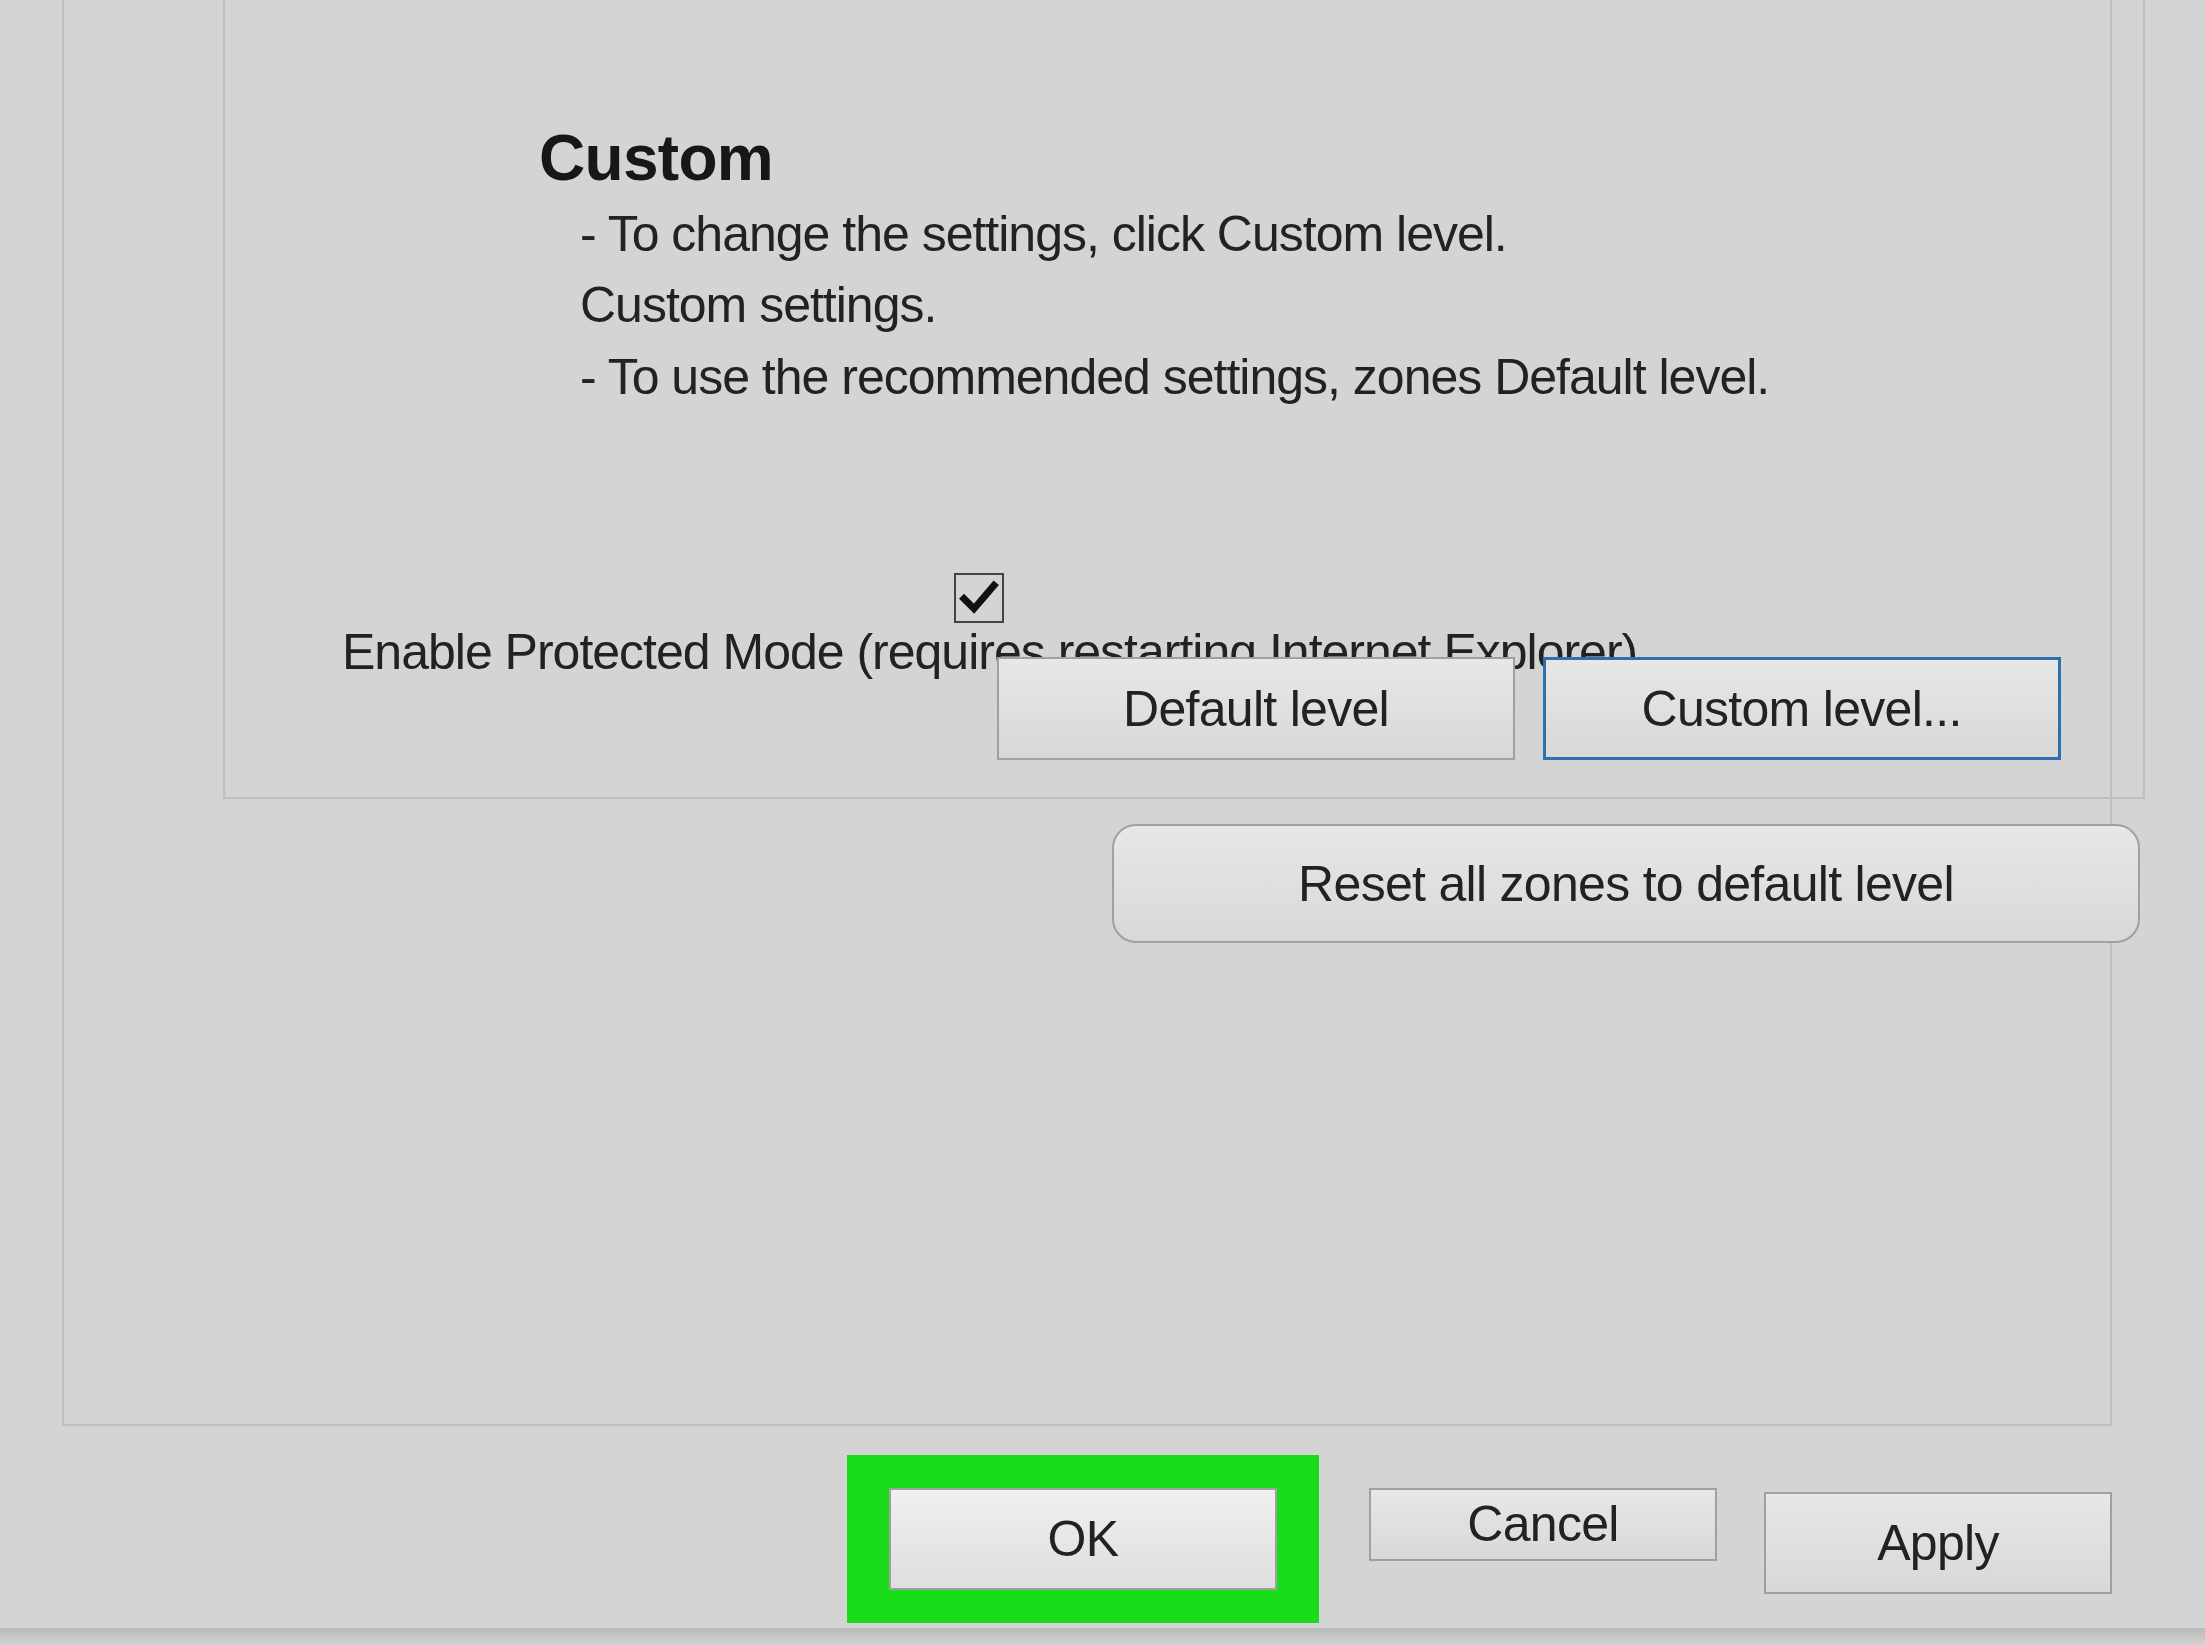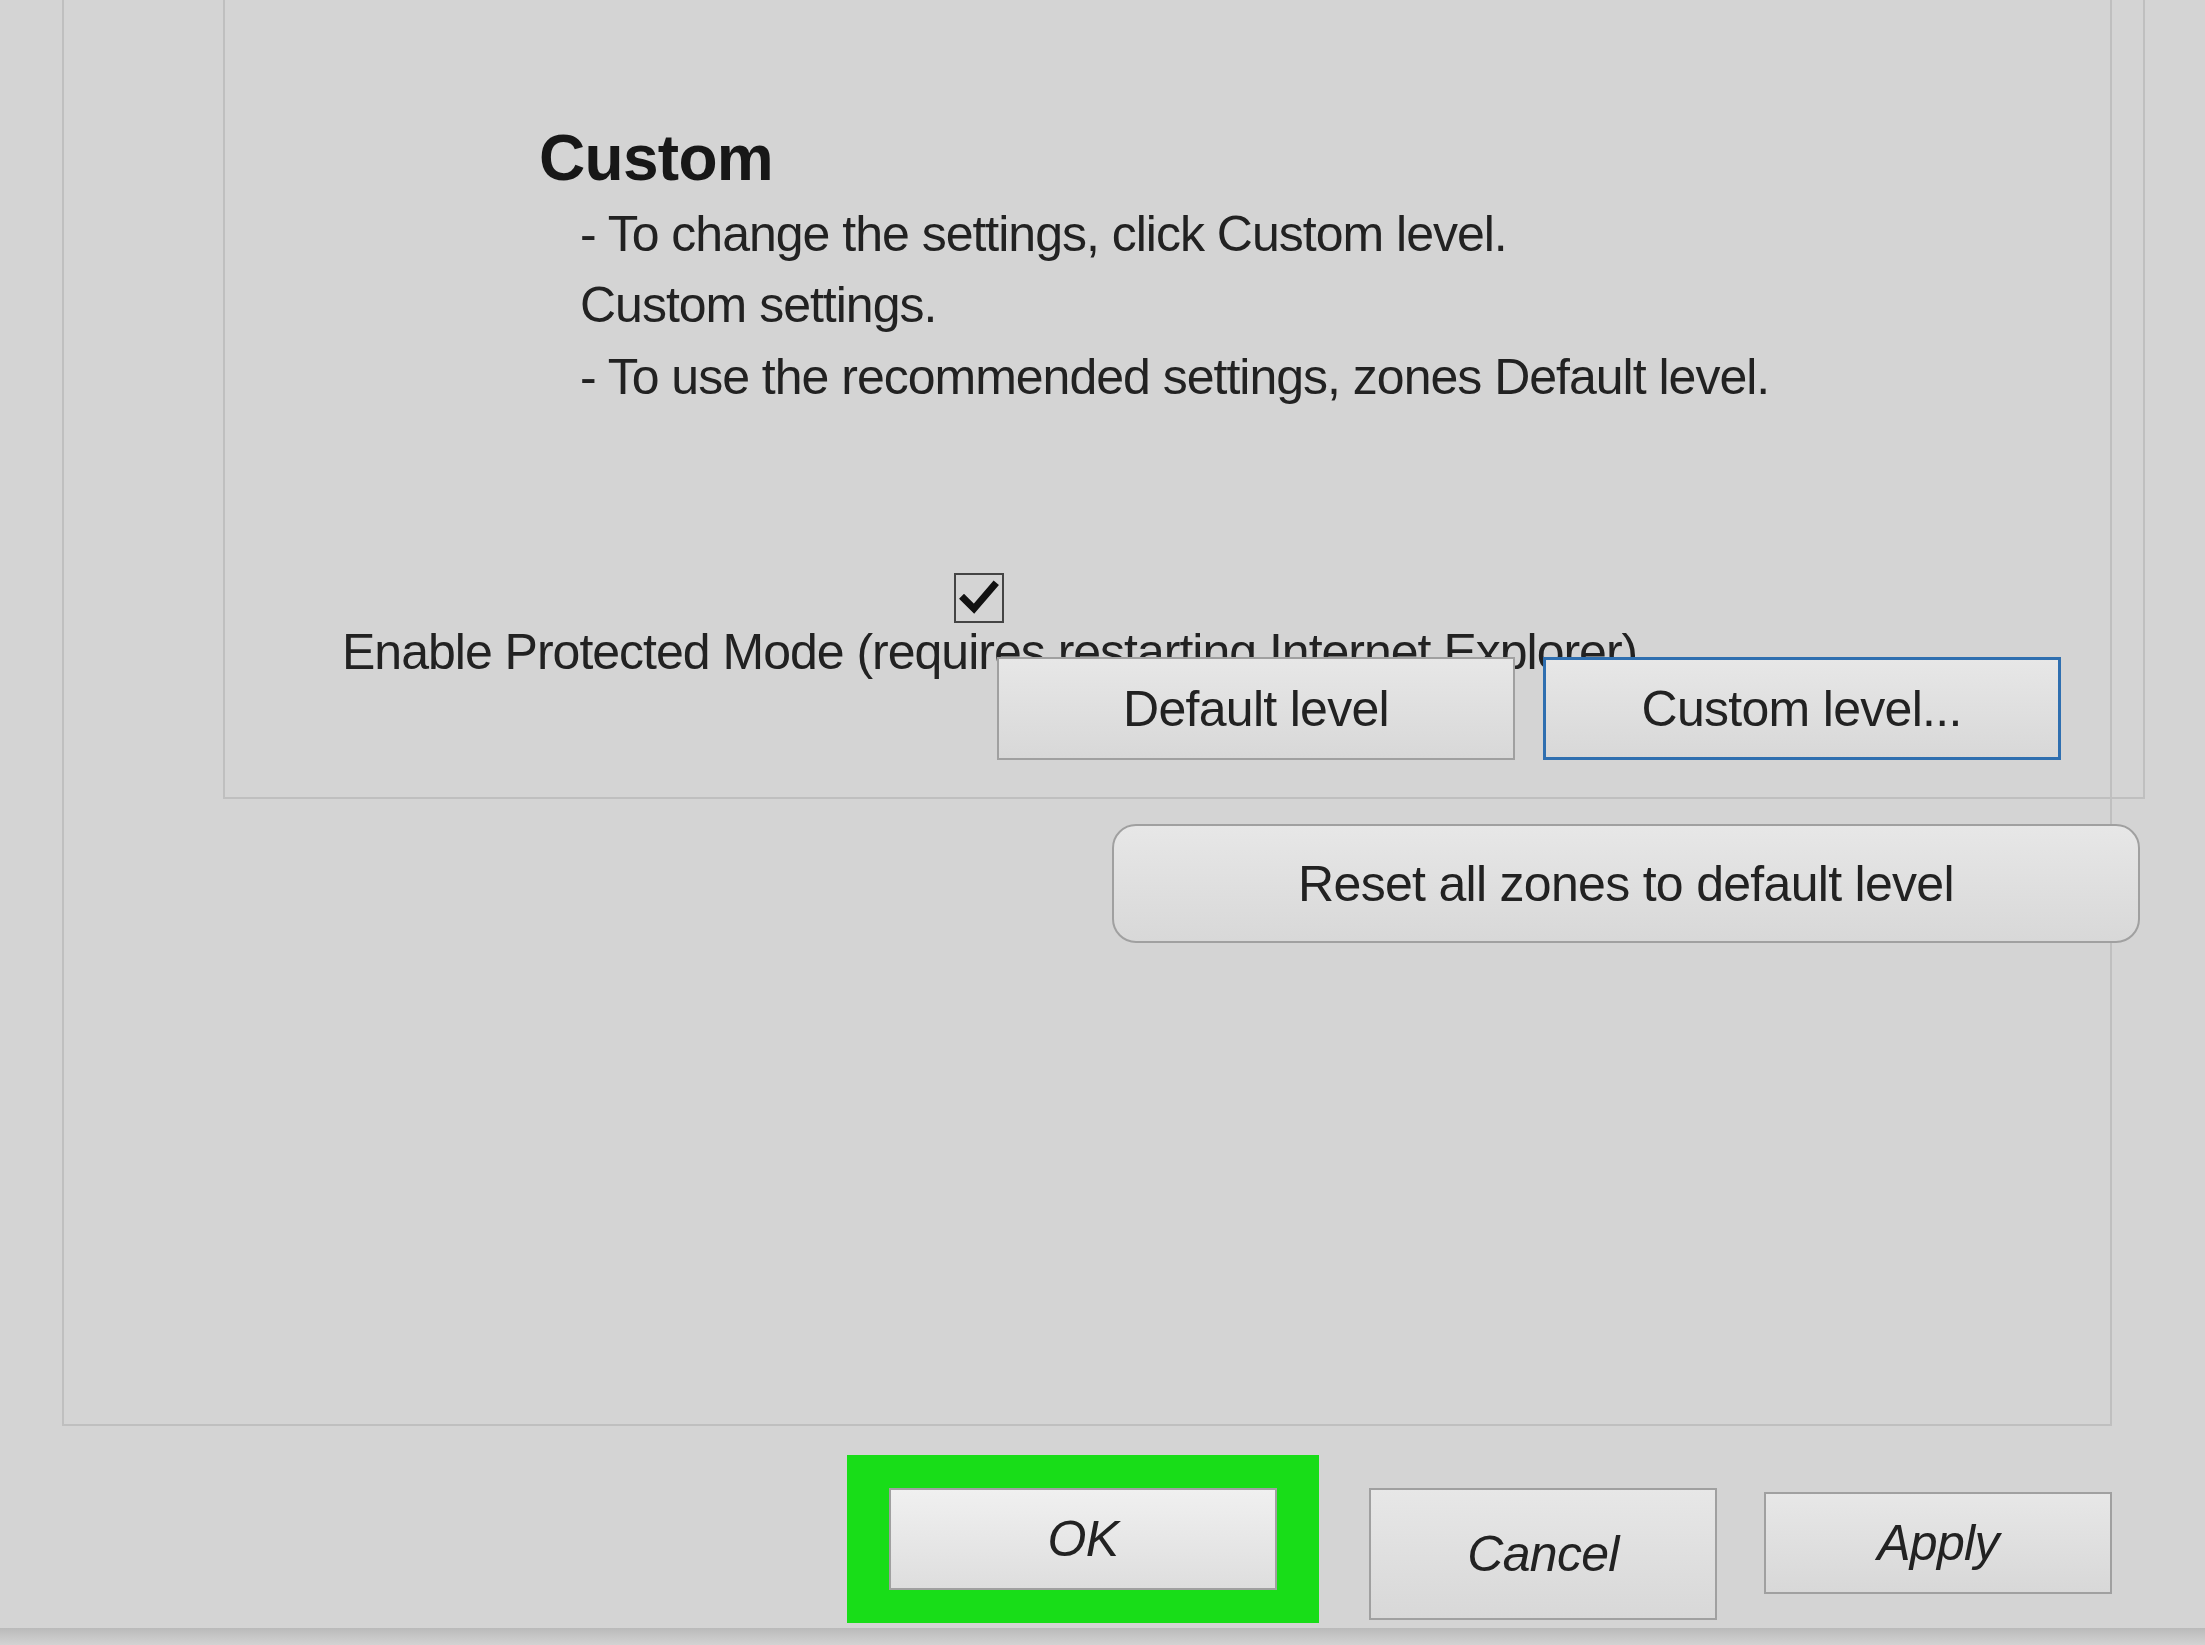--- a/index.html
+++ b/index.html
@@ -115,21 +115,20 @@
       height: 119px;
       font-size: 50px;
       border-radius: 24px;
     }
     .footer-buttons {
       position: absolute;
       left: 0;
       bottom: 23.4px;
       width: 2205px;
       height: 168px;
-      font-style: italic;
     }
     .ok-highlight {
       position: absolute;
       left: 847px;
       top: 0;
       width: 472px;
       height: 168px;
       background: #18dd18;
       display: flex;
       align-items: center;
@@ -140,21 +139,21 @@
       height: 102px;
       background: linear-gradient(#f0f0f0, #dedede);
       border: 2.1px solid #a0a0a0;
       font-size: 50px;
     }
     .cancel-btn {
       position: absolute;
       left: 1369px;
       top: 33px;
       width: 348px;
-      height: 132px;
+      height: 73px;
       font-size: 50px;
     }
     .apply-btn {
       position: absolute;
       left: 1764px;
       top: 37px;
       width: 348px;
       height: 102px;
       font-size: 50px;
     }

